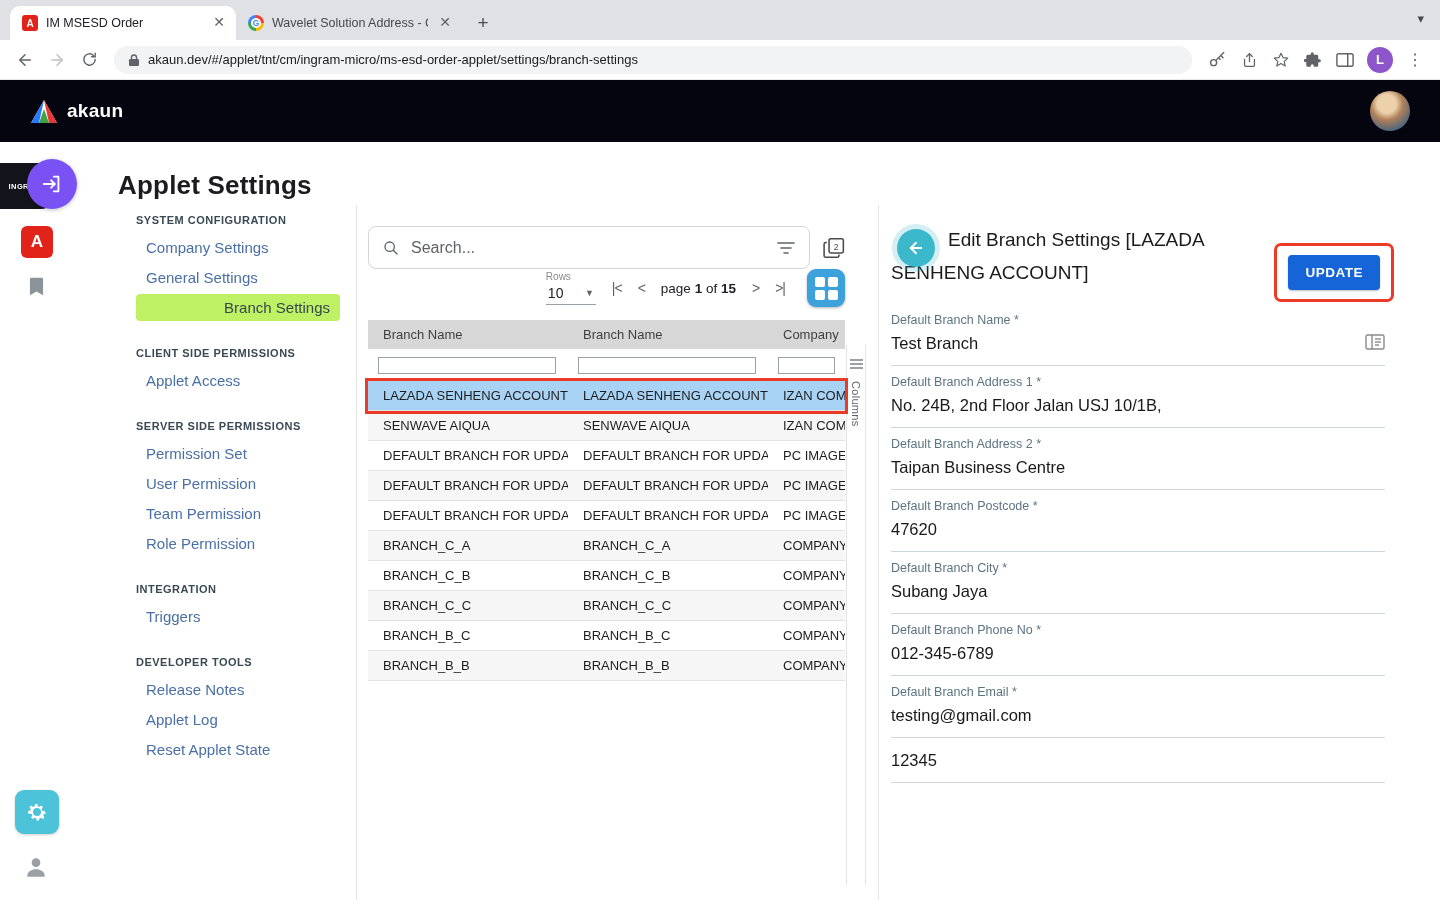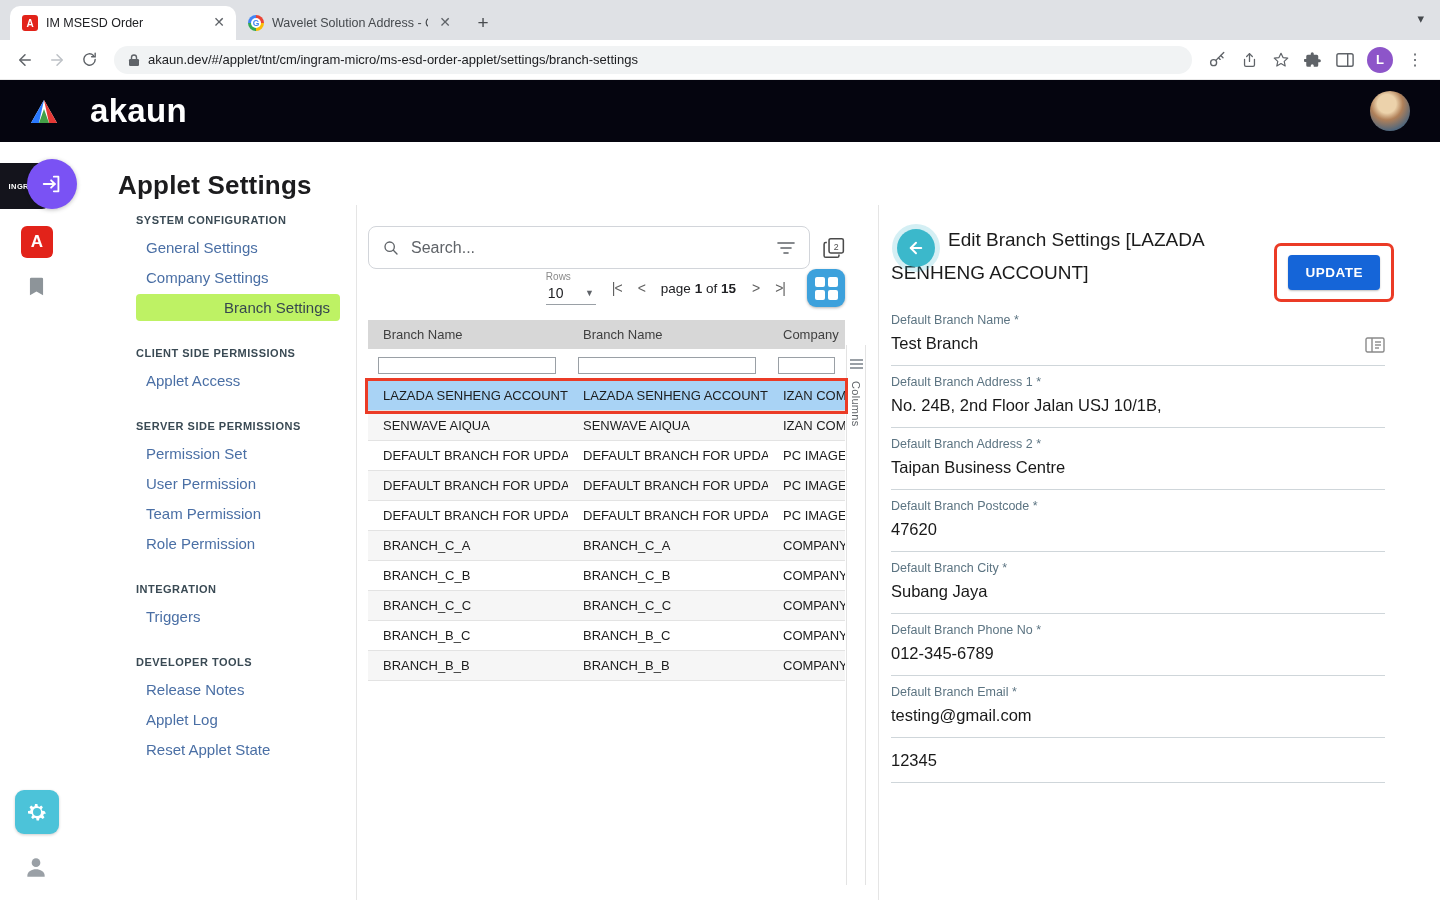--- a/index.html
+++ b/index.html
@@ -30,21 +30,21 @@
   .nav-ico{width:30px;height:30px;display:grid;place-items:center;border-radius:50%;cursor:pointer;flex:0 0 auto;}
   .urlpill{flex:1;height:28px;margin:0 8px;background:#f1f3f4;border-radius:14px;display:flex;
            align-items:center;gap:8px;padding:0 14px;font-size:13px;color:#202124;white-space:nowrap;overflow:hidden;cursor:text;}
   .avatar-l{width:26px;height:26px;border-radius:50%;background:#8d55c9;color:#fff;font-size:13px;
             font-weight:600;display:grid;place-items:center;margin:0 5px;cursor:pointer;}
 
   
   .appheader{position:absolute;top:80px;left:0;right:0;height:62px;background:#05050f;
              display:flex;align-items:center;padding:0 30px;}
   .logo{display:flex;align-items:center;gap:9px;cursor:pointer;}
-  .logo-text{color:#fff;font-size:33px;font-weight:700;letter-spacing:.3px;margin-left:23px;}
+  .logo-text{color:#fff;font-size:19px;font-weight:700;letter-spacing:.3px;}
   .photo{margin-left:auto;width:40px;height:40px;border-radius:50%;cursor:pointer;
          background:radial-gradient(circle at 42% 32%,#ecd2ab 0 26%,#b08059 45%,#51677c 75%,#33465a);}
 
   
   .leftstrip{position:absolute;top:142px;left:0;width:75px;bottom:0;background:#fff;z-index:4;}
   .ingram-tile{position:absolute;top:21px;left:0;width:50px;height:46px;background:#14141c;
                border-radius:0 8px 8px 0;color:#fff;font-size:7.5px;font-weight:700;letter-spacing:.4px;
                display:grid;place-items:center;cursor:pointer;}
   .login-bubble{position:absolute;top:17px;left:27px;width:50px;height:50px;border-radius:50%;
                 background:#7a52f4;display:grid;place-items:center;box-shadow:0 1px 4px rgba(0,0,0,.25);cursor:pointer;}
@@ -112,21 +112,21 @@
   .back-btn{position:absolute;left:6px;top:6px;width:38px;height:38px;border-radius:50%;border:none;cursor:pointer;
             background:var(--accent-teal,#3bb8cb);box-shadow:0 0 0 5px rgba(59,184,203,.22);display:grid;place-items:center;}
   .form-title{text-indent:57px;max-width:400px;font-size:19px;line-height:33px;color:#1b1b1b;font-weight:400;margin:4px 0 0;}
   .update-wrap{position:absolute;right:-9px;top:20px;border:3px solid var(--annotation-red,#eb3b26);border-radius:7px;padding:9px 11px;}
   .update-btn{background:var(--update-blue,#1565d8);color:#fff;border:none;border-radius:4px;font-size:13.5px;
               font-weight:700;letter-spacing:.5px;padding:10px 17px;font-family:inherit;cursor:pointer;
               box-shadow:0 1px 2px rgba(0,0,0,.25);}
   .fields{margin-top:10px;}
   .field{margin-bottom:9px;}
   .field-label{font-size:12.5px;color:#5c7482;margin-bottom:3px;}
-  .field-value-row{display:flex;align-items:flex-end;justify-content:space-between;padding:4px 0 12px;
+  .field-value-row{display:flex;align-items:flex-start;justify-content:space-between;padding:4px 0 12px;
                    border-bottom:1px solid #cfd6da;cursor:text;}
   .field-value{font-size:16.5px;color:#191919;}
   .field-icon{display:grid;place-items:center;cursor:pointer;}
 </style>
 </head>
 <body>
 
 <div class="screen">
 
   <div class="tabstrip">
@@ -250,22 +250,22 @@
         </svg>
     </div>
   </div>
 
   <h1 class="page-title">Applet Settings</h1>
   <div class="vdiv one"></div>
   <div class="vdiv two"></div>
 
   <nav class="nav">
       <div class="nav-header">SYSTEM CONFIGURATION</div>
+      <div class="nav-item">Company Settings</div>
       <div class="nav-item">General Settings</div>
-      <div class="nav-item">Company Settings</div>
       <div class="nav-item selected">Branch Settings</div>
       <div class="nav-header">CLIENT SIDE PERMISSIONS</div>
       <div class="nav-item">Applet Access</div>
       <div class="nav-header">SERVER SIDE PERMISSIONS</div>
       <div class="nav-item">Permission Set</div>
       <div class="nav-item">User Permission</div>
       <div class="nav-item">Team Permission</div>
       <div class="nav-item">Role Permission</div>
       <div class="nav-header">INTEGRATION</div>
       <div class="nav-item">Triggers</div>

